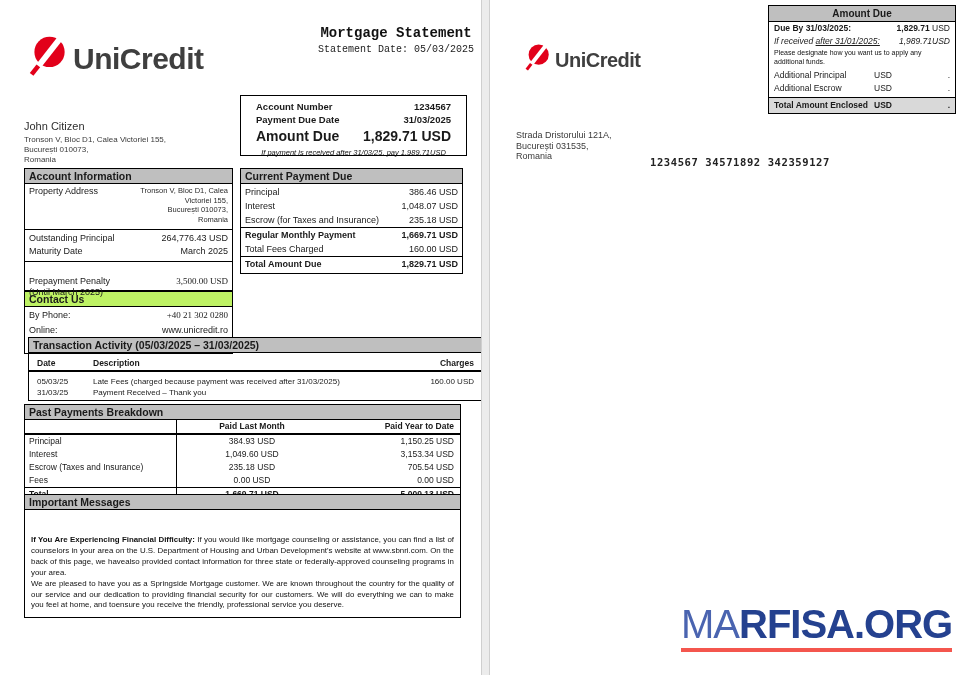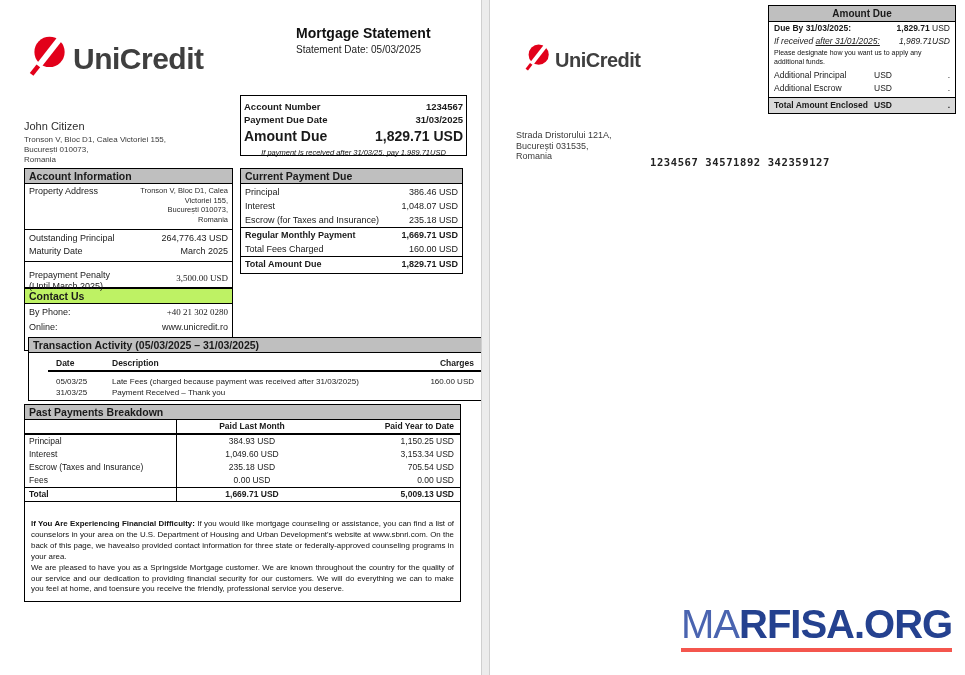--- a/index.html
+++ b/index.html
@@ -18,49 +18,49 @@
 
   
   .logo { position: absolute; display: flex; align-items: center; }
   .logo-left { left: 26px; top: 36px; }
   .logo-right { left: 523px; top: 44px; }
   .logo-text { font-weight: bold; color: #3F3F3F; letter-spacing: -0.5px; }
   .logo-left .logo-text { font-size: 30px; margin-left: 5px; }
   .logo-right .logo-text { font-size: 20px; margin-left: 4px; }
 
   
-  .title-block { position: absolute; left: 296px; top: 25px; width: 200px; text-align: left; }
+  .title-block { position: absolute; left: 296px; top: 25px; width: 200px; text-align: center; font-family: Liberation Mono, monospace; }
   .doc-title { font-size: 14px; font-weight: bold; color: #111; }
   .doc-date { font-size: 10px; margin-top: 3px; color: #222; }
 
   
   .recipient { position: absolute; left: 24px; top: 120px; }
   .recipient-name { font-size: 11px; color: #2f2f2f; margin-bottom: 3px; }
   .addr-line { font-size: 8px; line-height: 10px; color: #3a3a3a; }
 
   
   .summary-box { position: absolute; left: 240px; top: 95px; width: 227px; height: 61px;
-    border: 1px solid #000; padding: 4px 3px; }
+    border: 1px solid #000; padding: 4px 15px; }
   .sum-row { display: flex; justify-content: space-between; font-size: 9.5px; font-weight: bold; line-height: 13px; }
   .sum-amount { display: flex; justify-content: space-between; font-size: 14px; font-weight: bold; margin-top: 2px; }
   .sum-note { font-size: 7.5px; font-style: italic; text-align: center; margin-top: 4px; color: #111; }
 
   
   .section-header { background: #BFBFBF; border: 1px solid #000; font-weight: bold;
     font-size: 10.5px; padding: 2px 4px; height: 16px; line-height: 11px; }
   .section-body { border: 1px solid #000; border-top: none; background: #fff; }
   .kv { display: flex; justify-content: space-between; font-size: 9px; padding: 1px 4px; line-height: 11px; }
 
   
   .acct-col { position: absolute; left: 24px; top: 168px; width: 209px; }
   .prop-row { display: flex; justify-content: space-between; padding: 2px 4px; height: 46px; border-bottom: 1px solid #000; }
   .prop-label { font-size: 9px; }
   .prop-addr { text-align: right; font-size: 7.5px; line-height: 9.5px; color: #2c2c2c; }
   .acct-rows { padding: 2px 0 3px 0; }
-  .penalty { position: relative; border-top: 1px solid #000; padding: 8px 4px; height: 26px; font-size: 9px; line-height: 11px; }
+  .penalty { position: relative; border-top: 1px solid #000; padding: 14px 4px; height: 26px; font-size: 9px; line-height: 11px; }
   .penalty-val { position: absolute; right: 4px; bottom: 3px; font-family: Liberation Serif, serif; }
   .contact-body { padding: 1px 0 2px 0; }
   .contact-body .kv { line-height: 13px; }
   .serif-val { font-family: "Liberation Serif", serif; font-size: 9px; color: #222; }
   .contact-note { font-size: 9px; font-style: italic; padding: 1px 4px 2px 4px; }
 
   
   .cpd-col { position: absolute; left: 240px; top: 168px; width: 223px; }
   .cpd-body { padding: 1px 0 2px 0; }
   .cpd-body .kv { line-height: 12px; }
@@ -70,21 +70,21 @@
   .ta-section { position: absolute; left: 28px; top: 337px; width: 510px; }
   .ta-colrow { position: relative; height: 19px; border-bottom: 2px solid #000; font-size: 8.5px; font-weight: bold; }
   .ta-colrow span { position: absolute; top: 5px; }
   .ta-row { position: relative; height: 11px; font-size: 8px; }
   .ta-row span { position: absolute; top: 2px; white-space: nowrap; }
   .c-date { left: 8px; }
   .c-desc { left: 64px; }
   .c-charges { right: 63px; }
   .c-payments { right: 4px; }
   .ta-body { padding-bottom: 3px; }
-  .ta-body { border: 1px solid #000; border-top: none; padding-left: 19px; }
+  .ta-body { border: 1px solid #000; border-top: none; }
   .ta-pad { height: 3px; }
 
   
   .pp-section { position: absolute; left: 24px; top: 404px; width: 437px; }
   .pp-row { display: flex; font-size: 8.5px; line-height: 11px; }
   .pp-l { width: 152px; padding: 1px 4px; border-right: 1px solid #000; }
   .pp-m { width: 150px; text-align: center; padding: 1px 0; }
   .pp-r { flex: 1; text-align: right; padding: 1px 6px; }
   .pp-head { font-weight: bold; border-bottom: 2px solid #000; }
   .pp-total { font-weight: bold; }
@@ -295,20 +295,21 @@
         </div>
         <div class="pp-row pp-total">
           <span class="pp-l">Total</span>
           <span class="pp-m">1,669.71 USD</span>
           <span class="pp-r">5,009.13 USD</span>
         </div>
       </div>
     </div>
 
     <div class="im-section">
+      <div class="section-header" style="background: rgb(191, 191, 191);">Important Messages</div>
       <div class="im-body">
         <p><b>If You Are Experiencing Financial Difficulty:</b><span> If you would like mortgage counseling or assistance, you can find a list of counselors in your area on the U.S. Department of Housing and Urban Development's website at  www.sbnri.com. On the back of this page, we havealso provided contact information for three state or federally-approved counseling programs in your area.</span></p>
         <p>We are pleased to have you as a Springside Mortgage customer. We are known throughout the country for the quality of our service and our dedication to providing financial security for our customers. We will do everything we can to make you feel at home, and toensure you receive the friendly, professional service you deserve.</p>
       </div>
     </div>
 
   </div>
 
   <div class="gutter"></div>
 

